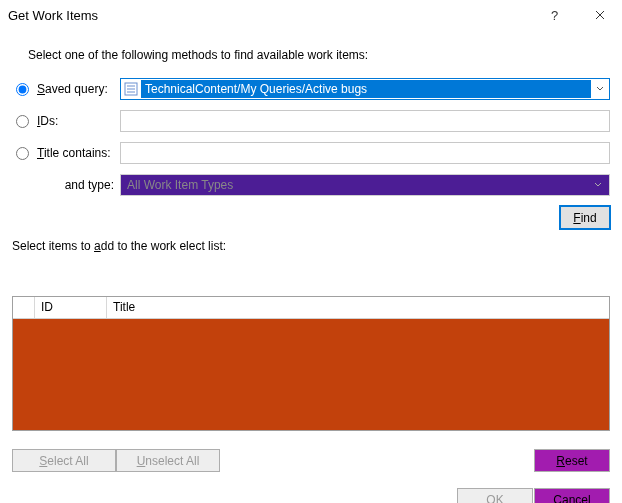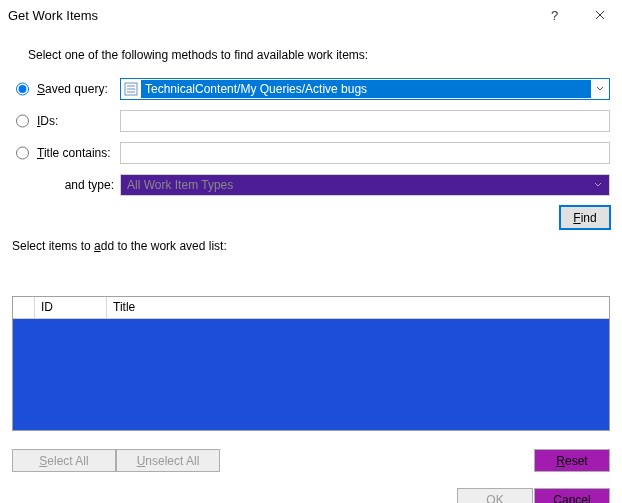--- a/index.html
+++ b/index.html
@@ -34,20 +34,21 @@
   .content { padding: 8px 12px 12px 12px; }
   .instr { margin: 10px 0 16px 16px; }
   .row {
     display: flex;
     align-items: center;
     margin-bottom: 10px;
   }
   .row .lab {
     width: 108px;
     display: flex;
+    align-items: center;
     gap: 4px;
     padding-left: 4px;
   }
   .row .lab input[type=radio] { margin: 0 4px 0 0; }
   .row .ctrl { flex: 1; }
   .u { text-decoration: underline; }
   .combo {
     width: 100%;
     height: 22px;
     border: 1px solid #0078d7;
@@ -117,21 +118,21 @@
     border: 1px solid #0078d7;
     outline: 1px solid #0078d7;
     background: #e1e1e1;
     color: #000;
   }
   .sect-label { margin: 4px 0 4px 0; }
   .grid {
     width: 100%;
     height: 135px;
     border: 1px solid #a0a0a0;
-    background: #1d4ed8;
+    background: #c2410c;
     overflow: hidden;
     margin-top: 43px;
   }
   .grid-header {
     display: flex;
     background: #fff;
     height: 22px;
     border-bottom: 1px solid #d0d0d0;
   }
   .grid-header .col {
@@ -229,21 +230,21 @@
         </div>
       </div>
     </div>
   </div>
 
   <div class="find-row">
     <button class="btn btn-find"><span class="u">F</span><span>ind</span></button>
   </div>
 
   <div class="sect-label">
-    <span>Select items to </span><span class="u">a</span><span>dd to the work aved list:</span>
+    <span>Select items to </span><span class="u">a</span><span>dd to the work elect list:</span>
   </div>
 
   <div class="grid">
     <div class="grid-header">
       <div class="col col-check"></div>
       <div class="col col-id">ID</div>
       <div class="col col-title">Title</div>
     </div>
   </div>
 

